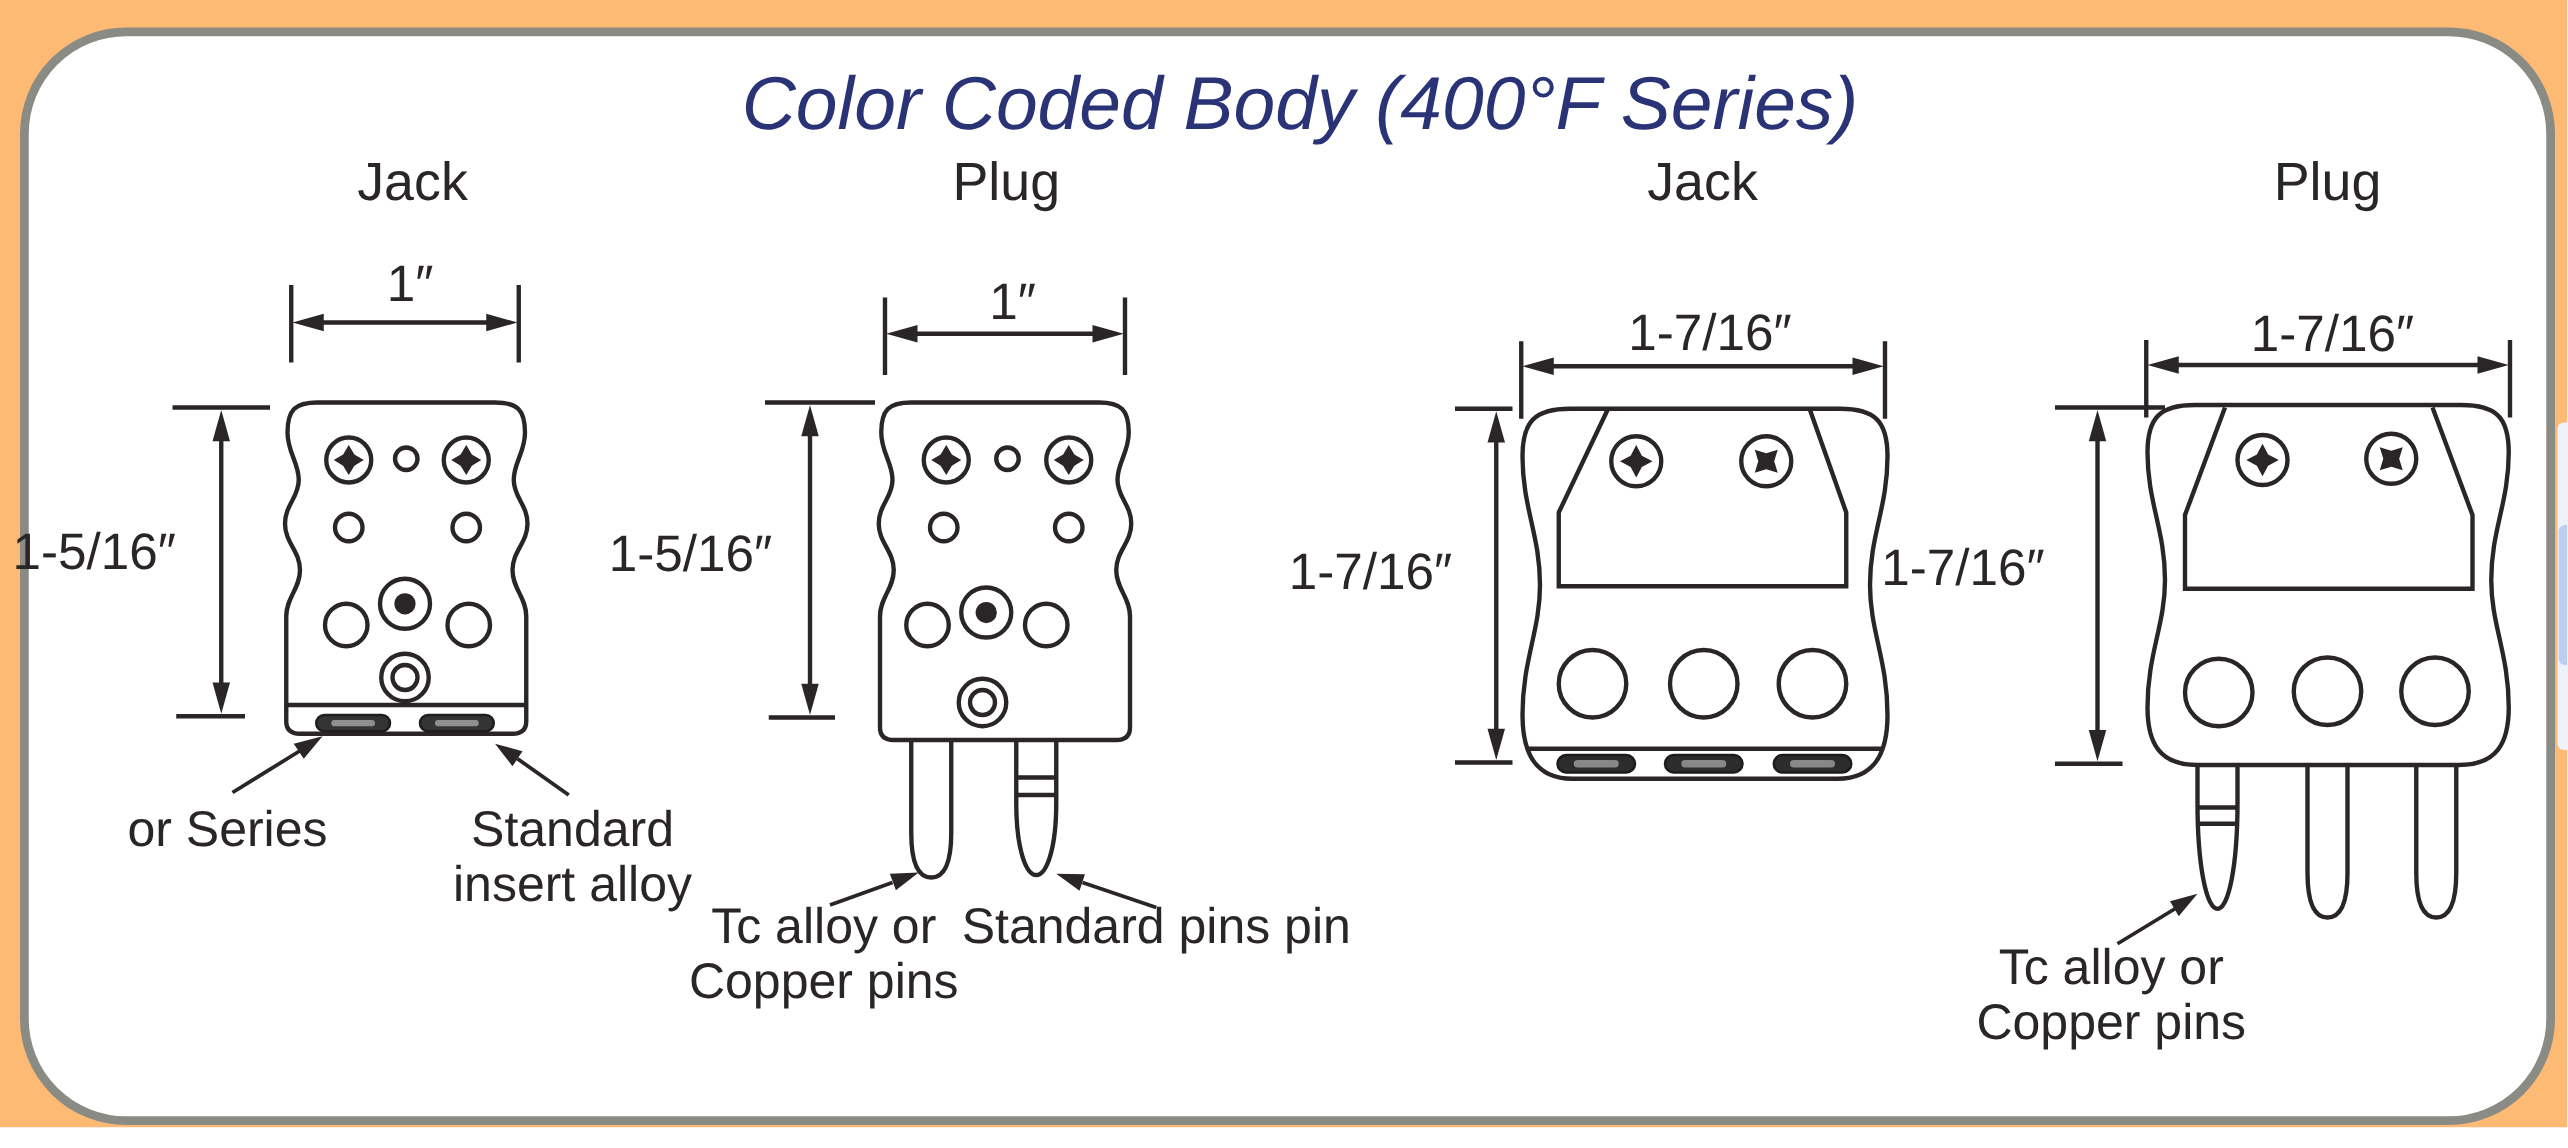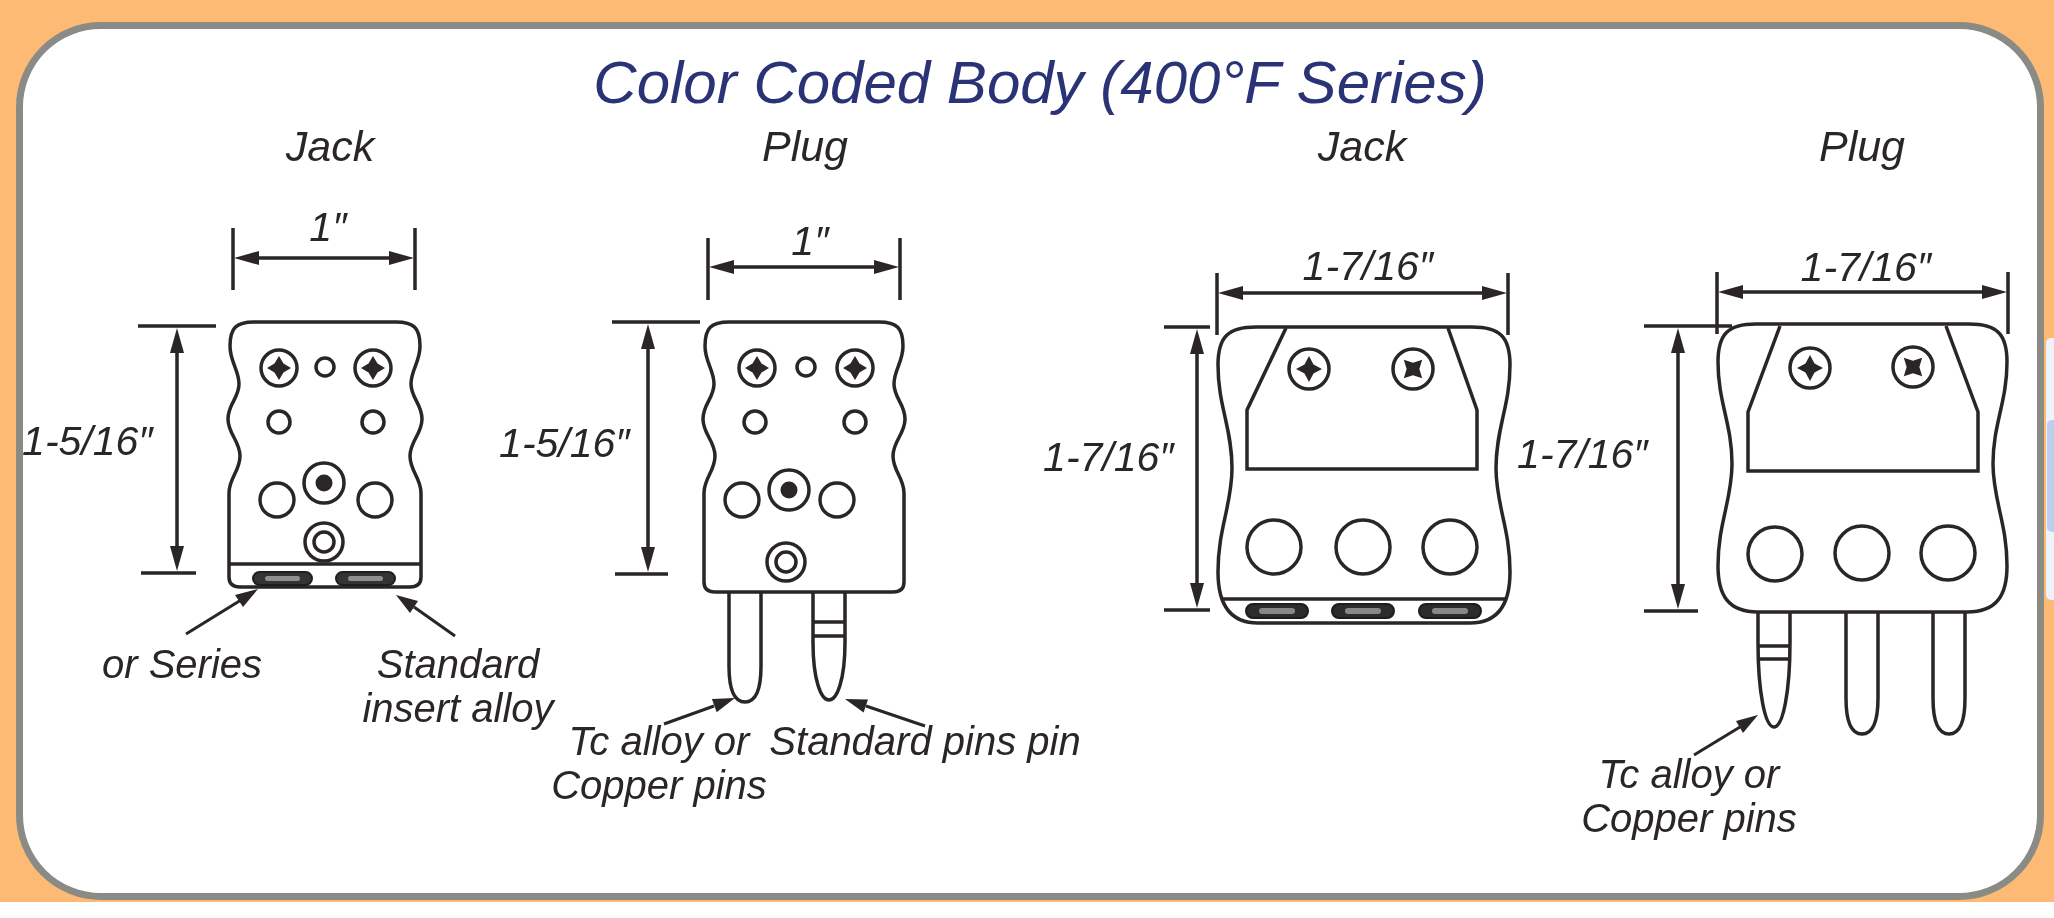--- a/index.html
+++ b/index.html
@@ -5,23 +5,23 @@
   html,body { margin:0; padding:0; background:#ffffff; }
   .screen {
     position:relative; width:2054px; height:902px; overflow:hidden;
     background:#fdba74; font-family:"Liberation Sans", sans-serif; color:#2a2526;
   }
   .panel {
     position:absolute; left:16px; top:22px; width:2028px; height:878px;
     border:7px solid #8b8b86; border-radius:85px; box-sizing:border-box; background:#ffffff;
   }
   .art { position:absolute; left:0; top:0; }
-  .lbl { position:absolute; white-space:nowrap; color:#2a2526;font-style:italic; }
+  .lbl { position:absolute; white-space:nowrap; color:#2a2526; }
   .ctr { transform:translateX(-50%); text-align:center; }
-  .rt  { text-align:center; }
+  .rt  { text-align:left; }
   .title { font-size:60px; font-style:italic; color:#2b3377; }
   .name { font-size:43px; }
   .dim  { font-size:41px; }
   .callout { font-size:40px; line-height:44px; text-align:center; transform:translateX(-50%); }
   .callout span { display:block; }
   .edge-bottom {
     position:absolute; left:100px; top:909px; width:1954px; height:9px;
     background:#e9f5f7; border-radius:10px 0 0 0;
   }
   .edge-right-halo {

